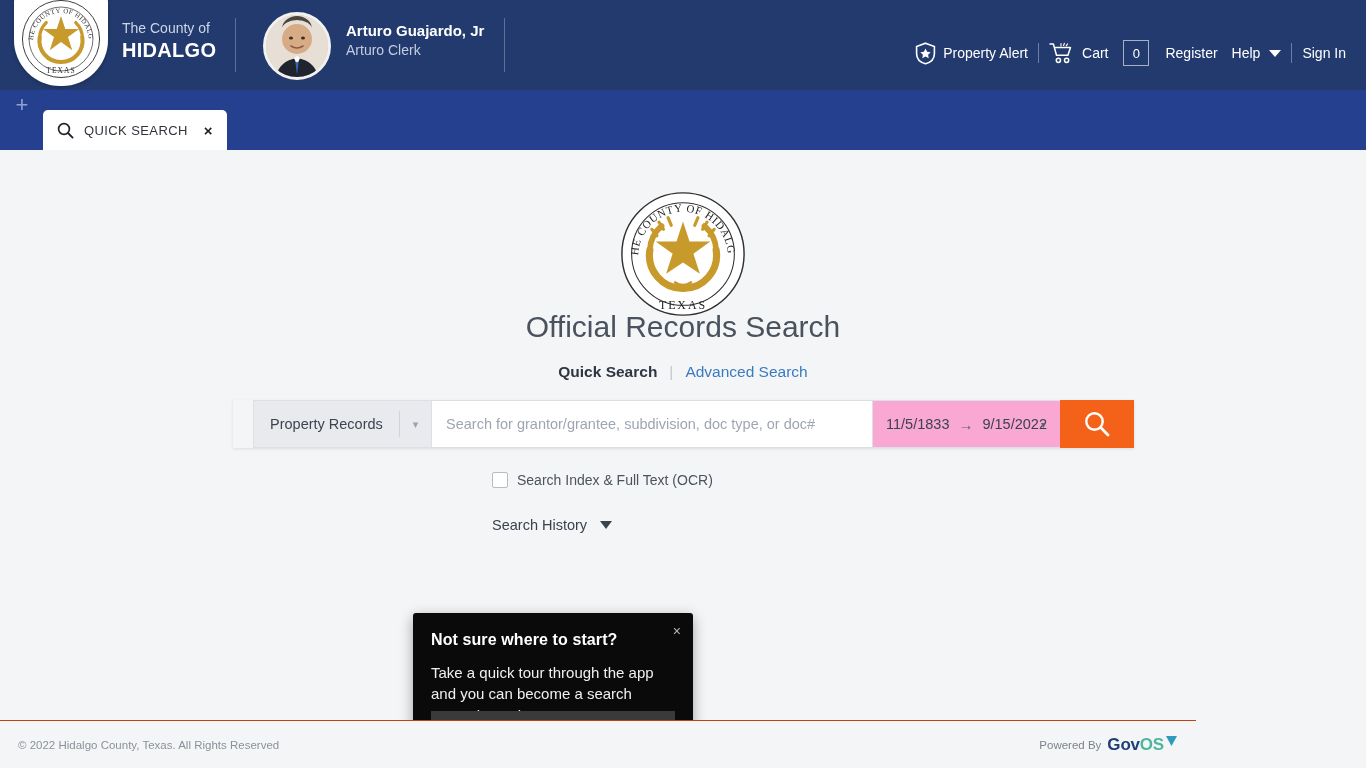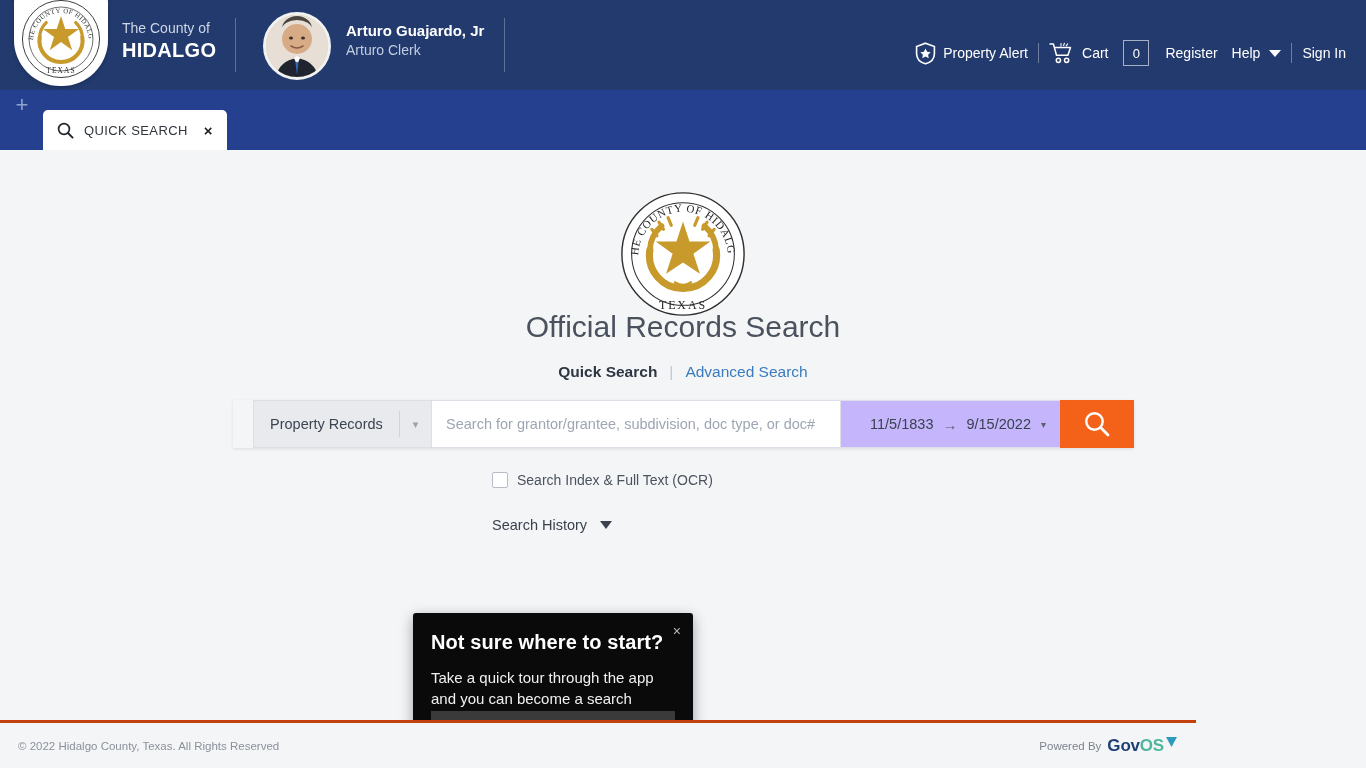--- a/index.html
+++ b/index.html
@@ -114,21 +114,21 @@
   .sinput {
     flex: 1; background: #fff; border: 1px solid #dcdfe5; border-right: none;
     display: flex; align-items: center; padding: 0 14px;
   }
   .sinput input {
     width: 100%; border: none; outline: none; font-size: 14.5px; color: #30353c;
     font-family: "Liberation Sans", sans-serif; background: transparent;
   }
   .sinput input::placeholder { color: #9ea6b3; }
   .daterange {
-    width: 220px; background: #c4b5fd; border: 1px solid #dcdfe5; border-right: none;
+    width: 188px; background: #f9a8d4; border: 1px solid #dcdfe5; border-right: none;
     display: flex; align-items: center; justify-content: center; gap: 9px;
     font-size: 14.5px; color: #3a424e; cursor: pointer; position: relative;
   }
   .daterange .arrow { color: #5b636e; font-size: 15px; }
   .daterange .dd-caret { position: absolute; right: 14px; color: #5b636e; font-size: 10px; }
   .searchbtn {
     width: 74px; background: #F4621A; display: flex; align-items: center; justify-content: center;
     cursor: pointer; border: none;
   }
 
@@ -144,41 +144,41 @@
   }
   .opt-hist .hist-label { color: #3a424e; font-size: 14.5px; }
   .tri-down { width: 0; height: 0; border-left: 6px solid transparent; border-right: 6px solid transparent; border-top: 8px solid #3a424e; margin-left: 4px; }
 
   
   .popup {
     position: absolute; left: 413px; top: 463px; width: 280px; height: 142px;
     background: #0a0a0a; border-radius: 3px; padding: 18px 20px 0 18px;
     box-shadow: 0 4px 14px rgba(0,0,0,.35); color: #fff;
   }
-  .popup h3 { font-size: 20px; font-weight: 700; color: #fff; letter-spacing: .1px; }
+  .popup h3 { font-size: 16px; font-weight: 700; color: #fff; letter-spacing: .1px; }
   .popup p { font-size: 15px; line-height: 1.42; color: #f0f0f0; margin-top: 13px; }
   .popup .x {
     position: absolute; right: 12px; top: 10px; color: #b9b9b9; font-size: 14px; cursor: pointer;
   }
   .popup .tour-btn {
     position: absolute; left: 18px; top: 98px; width: 244px; height: 28px;
     background: #3a3a3a; border: none; color: #fff; font-size: 13.5px; font-weight: 700;
     font-family: "Liberation Sans", sans-serif; cursor: pointer;
   }
   .popup .pointer {
     position: absolute; left: 38px; bottom: -9px;
     width: 0; height: 0;
     border-left: 9px solid transparent; border-right: 9px solid transparent;
     border-top: 10px solid #0a0a0a;
   }
 
   
   .footer {
     position: absolute; left: 0; bottom: 0; width: 1196px; height: 48px;
-    background: #f4f5f7; border-top: 3px solid #c2410c;
+    background: #f4f5f7; border-top: 1px solid #c2410c;
     display: flex; align-items: center; justify-content: space-between;
     padding: 0 18px; font-size: 11.5px; color: #8b919b;
   }
   .powered { display: flex; align-items: center; gap: 6px; }
   .powered .pb { font-size: 11.5px; color: #7d838d; }
   .govos { display: flex; align-items: baseline; font-weight: 700; font-size: 17px; letter-spacing: -.2px; }
   .govos .gov { color: #1f3f77; }
   .govos .os { color: #4fb59b; }
 </style>
 </head>

